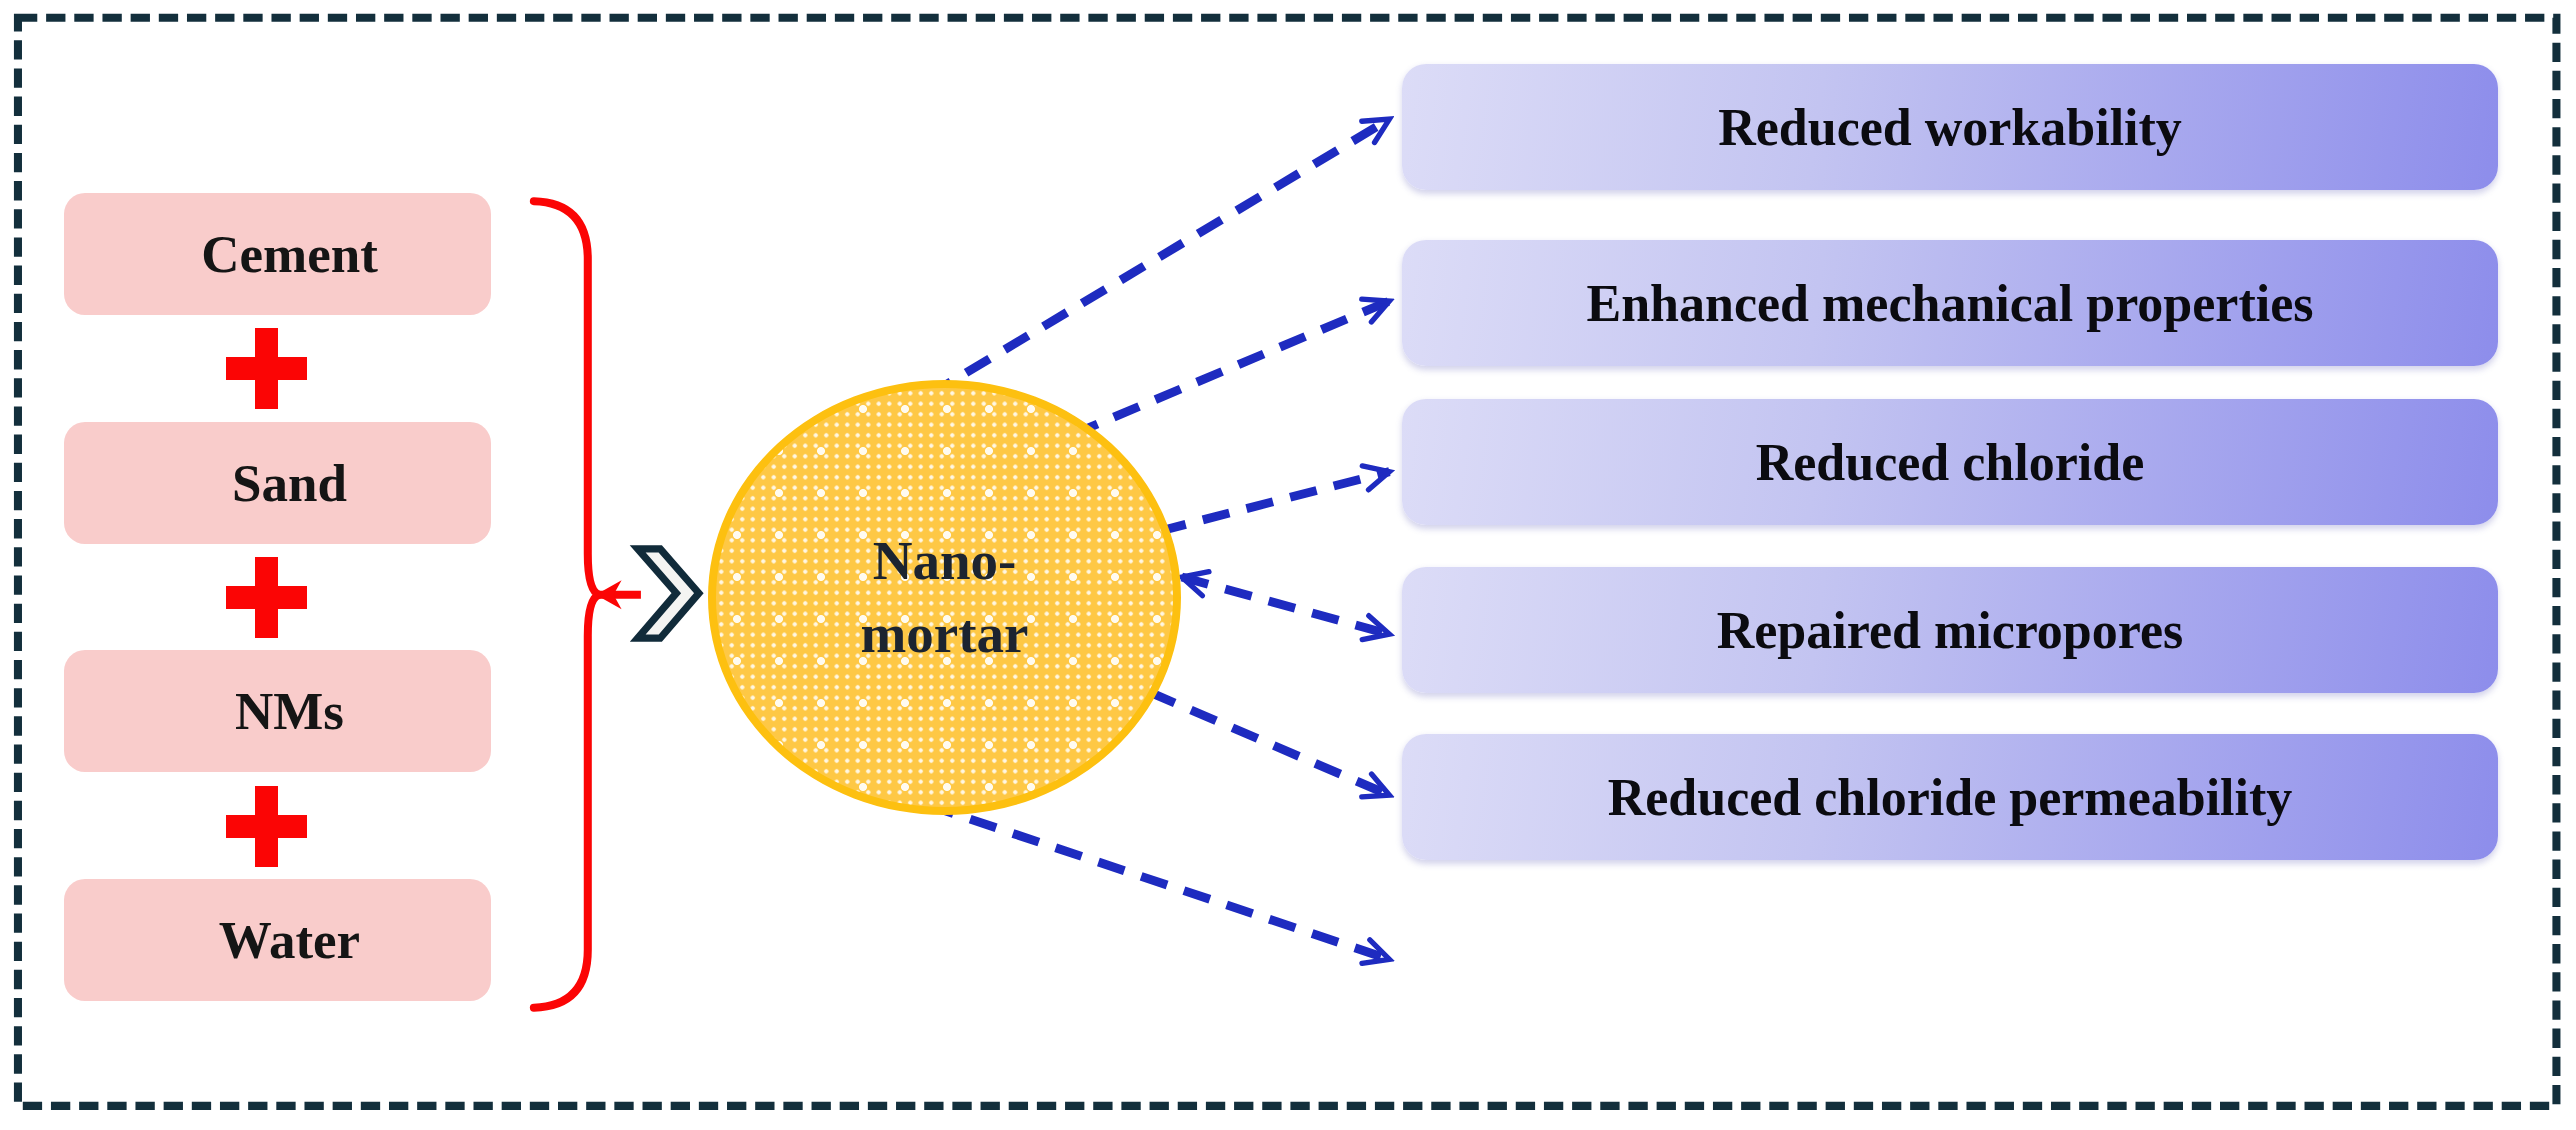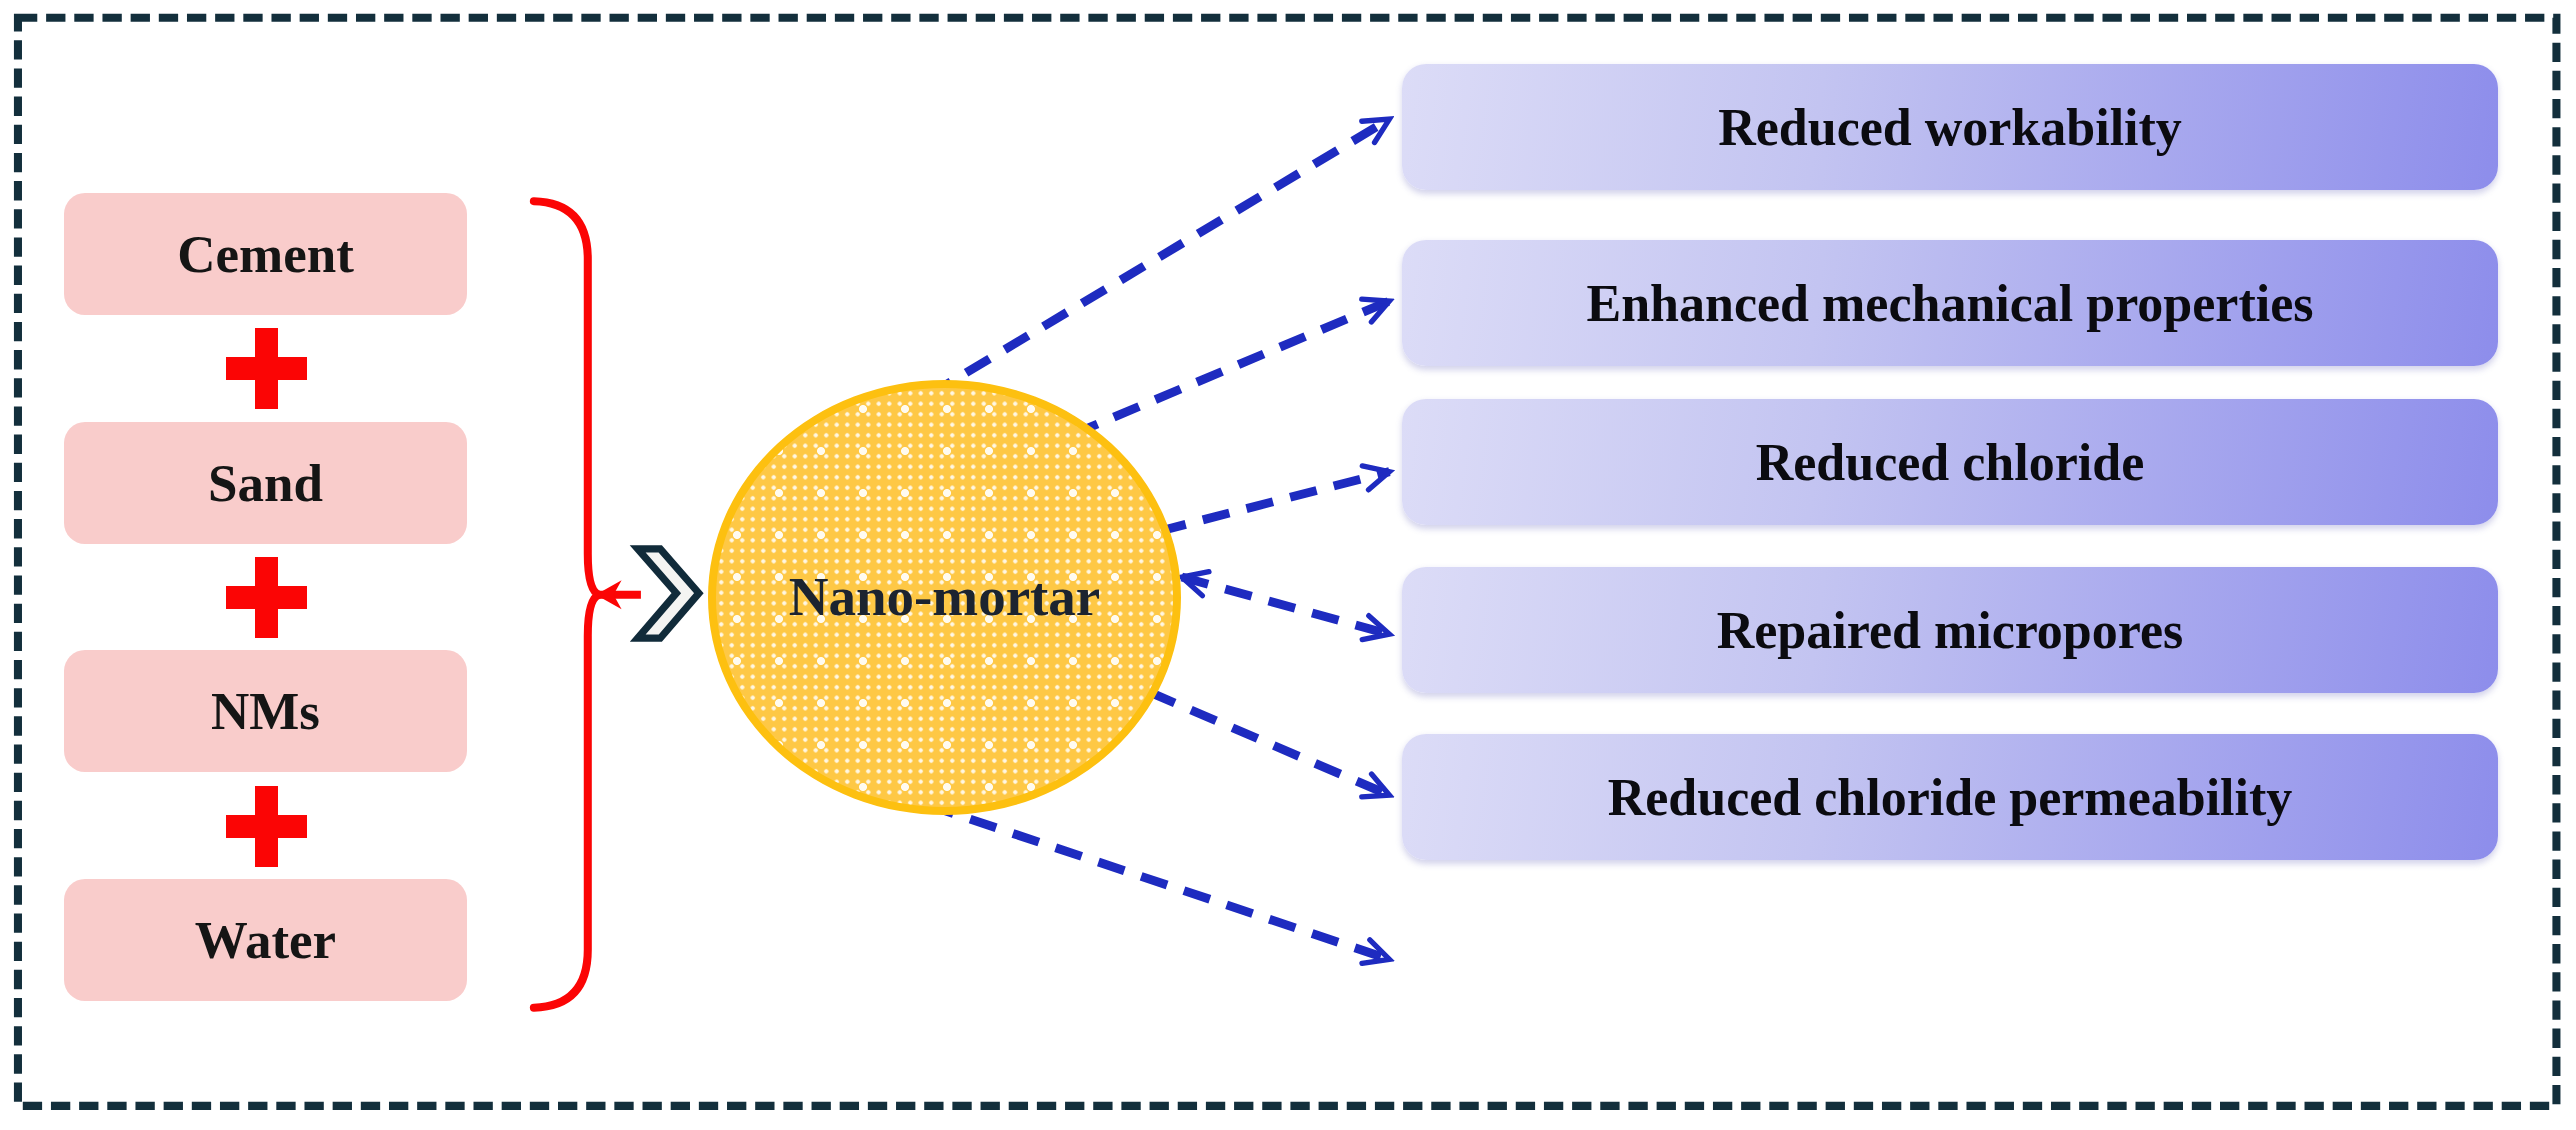--- a/index.html
+++ b/index.html
@@ -23,20 +23,21 @@
     width: 403px;
     height: 122px;
     background: #f9cccb;
     border-radius: 21px;
     display: flex;
     align-items: center;
     justify-content: center;
     font-size: 53px;
     font-weight: bold;
     color: #151515;
+    padding-left: 24px;
   }
   .ing-0 { top: 193px; }
   .ing-1 { top: 422px; }
   .ing-2 { top: 650px; }
   .ing-3 { top: 879px; text-align: right; }
   
   .plus {
     position: absolute;
     left: 226px;
     width: 81px;
@@ -62,21 +63,21 @@
     box-sizing: border-box;
     border: 8px solid #fdc010;
     border-radius: 50%;
     background-color: #fec845;
     background-image:
       radial-gradient(circle, rgba(255,255,255,0.92) 3.6px, rgba(255,255,255,0) 4.4px),
       radial-gradient(circle, rgba(255,255,255,0.85) 1.8px, rgba(255,255,255,0) 2.4px);
     background-size: 42px 42px, 10.5px 10.5px;
     background-position: 0 0, 0 0;
     display: flex;
-    flex-direction: row;
+    flex-direction: column;
     align-items: center;
     justify-content: center;
     text-align: center;
   }
   .nano-circle .line {
     font-size: 55px;
     font-weight: bold;
     color: #1c2430;
     line-height: 1.32;
   }

